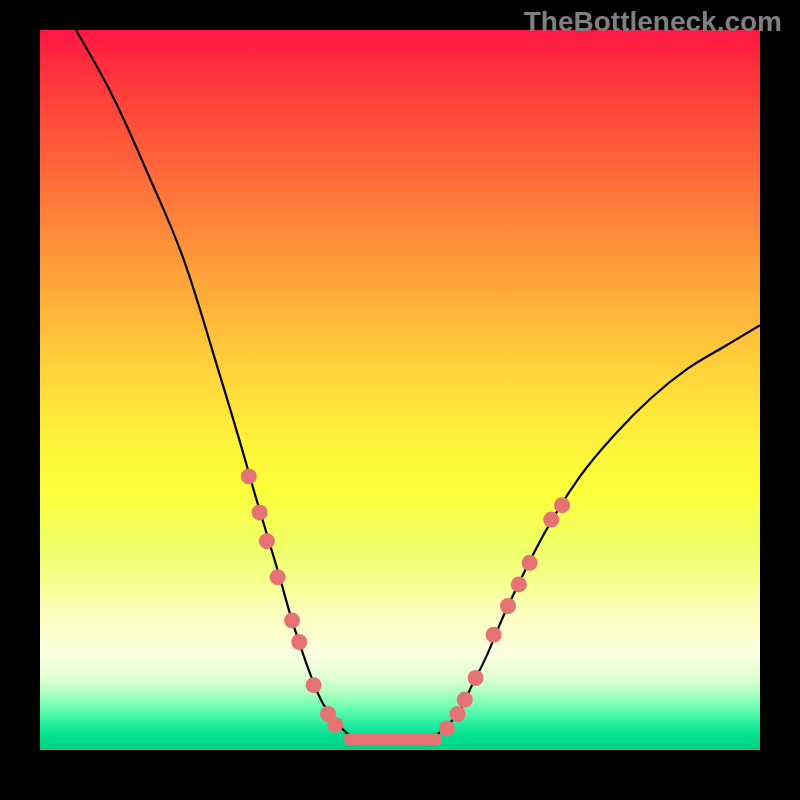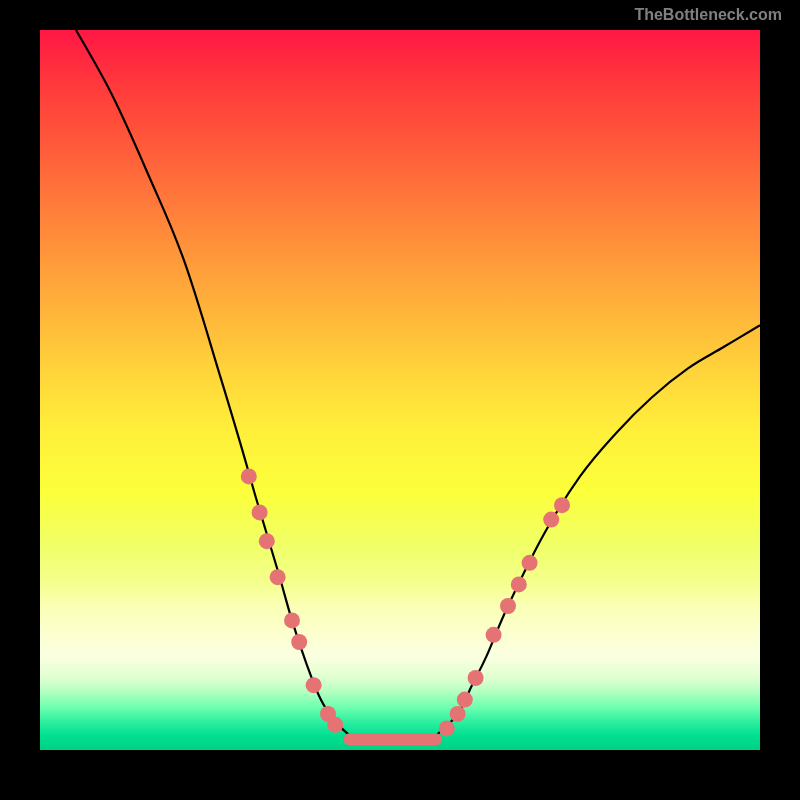--- a/index.html
+++ b/index.html
@@ -8,21 +8,21 @@
     width: 800px;
     height: 800px;
     background: #000;
     font-family: Arial, sans-serif;
     position: relative;
   }
   .watermark {
     position: absolute;
     top: 6px;
     right: 18px;
-    font-size: 16px;
+    font-size: 28px;
     font-weight: bold;
     color: #808080;
     z-index: 10;
   }
   .plot-area {
     position: absolute;
     left: 40px;
     top: 30px;
     width: 720px;
     height: 720px;

